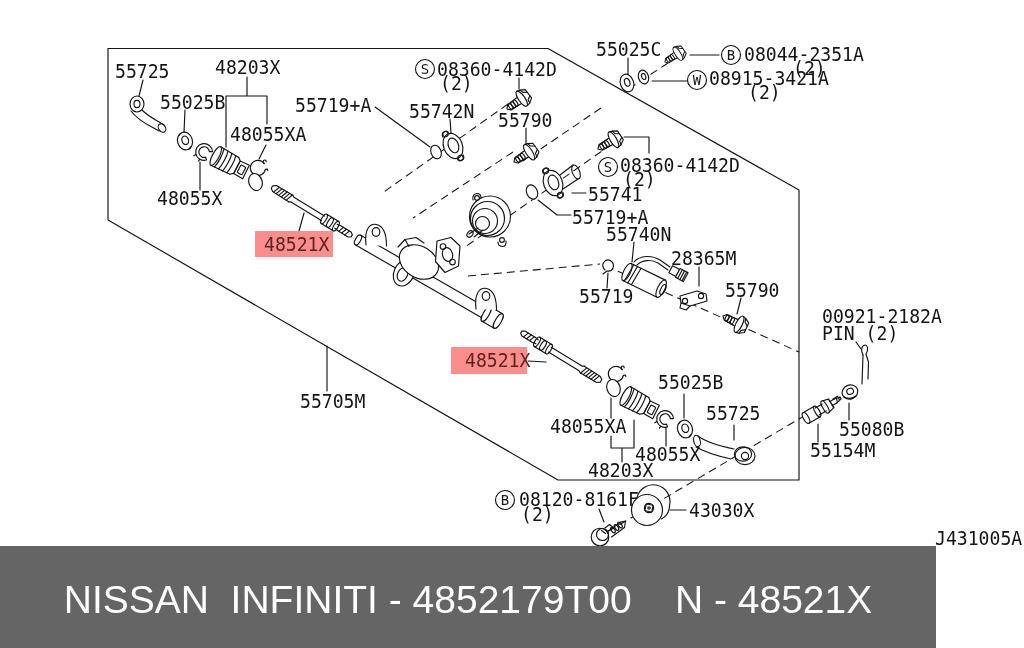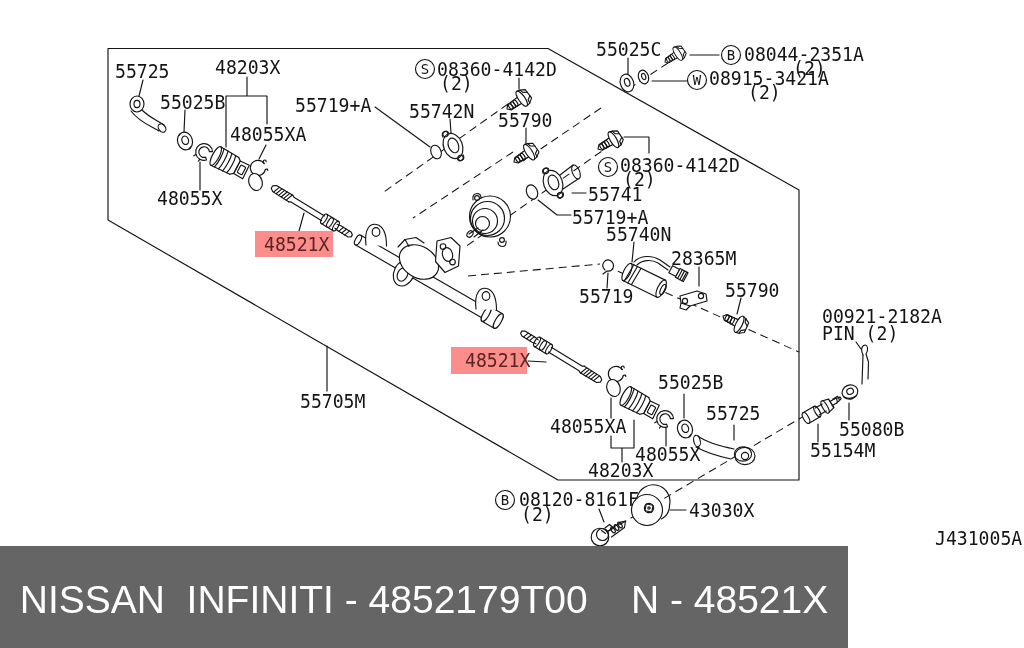--- a/index.html
+++ b/index.html
@@ -6,21 +6,21 @@
   body{width:1024px;height:648px;position:relative;overflow:hidden;
        font-family:"DejaVu Sans Mono",monospace;}
   #diagram{position:absolute;left:0;top:0;}
   svg text{fill:#141414;font-family:"DejaVu Sans Mono",monospace;font-size:20px;}
   svg text.qty{font-size:19px;}
   svg text.pfx{font-size:14px;text-anchor:middle;}
   svg text.hl{fill:#5a2420;}
   .ln{stroke:#141414;stroke-width:1.15;fill:none;stroke-linecap:round;stroke-linejoin:round;}
   .wf{fill:#ffffff;}
   .dash{stroke:#141414;stroke-width:1.05;fill:none;stroke-dasharray:8 5;}
-  #footer{position:absolute;left:0;top:546px;width:848px;height:102px;
+  #footer{position:absolute;left:0;top:546px;width:936px;height:102px;
           display:flex;align-items:center;justify-content:center;
           padding-top:5px;box-sizing:border-box;}
   #footer span{font-family:"Liberation Sans",sans-serif;font-size:39px;
                white-space:pre;letter-spacing:0px;}
 </style>
 </head>
 <body>
 
 <svg id="diagram" width="1024" height="546" viewBox="0 0 1024 546">
   <defs>

